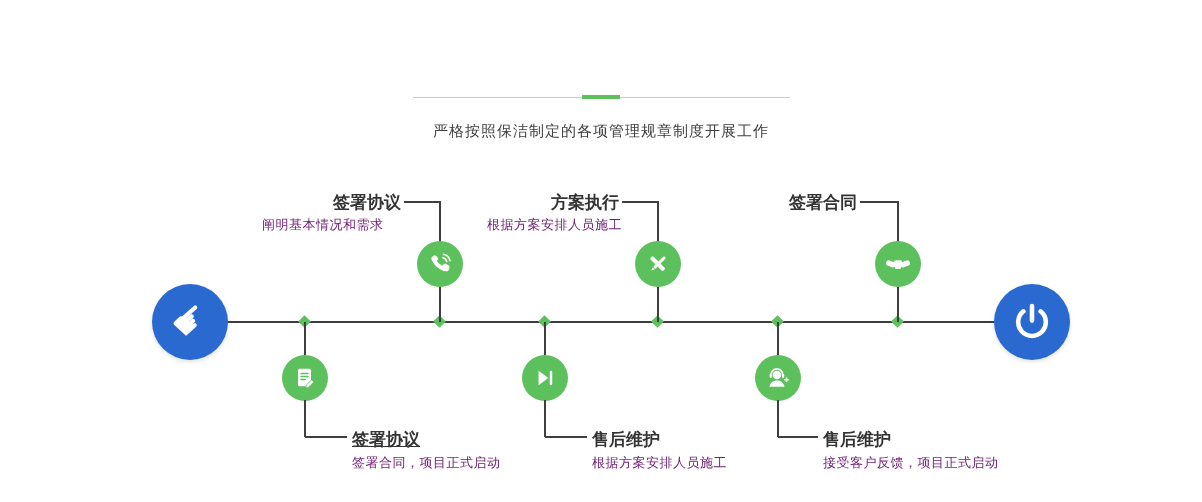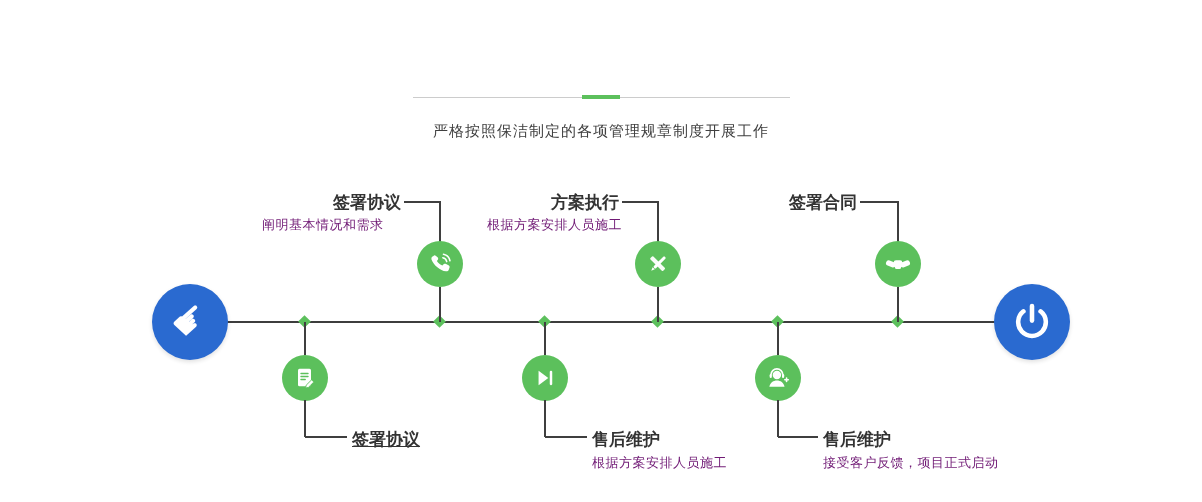--- a/index.html
+++ b/index.html
@@ -120,20 +120,21 @@
       <rect x="5" y="2.8" width="13" height="17.4" rx="1.5" fill="#ffffff"></rect>
       <g stroke="#5cc05c" stroke-width="1.4" stroke-linecap="round">
         <path d="M8 7.5h7M8 10.5h7M8 13.5h4.2"></path>
       </g>
       <path d="M13.2 19.2l5.4-5.4 2.2 2.2-5.4 5.4-2.8.6z" fill="#ffffff" stroke="#5cc05c" stroke-width="0.9"></path>
     </svg>
   </div>
   <div class="line-v" style="left:304px;top:400px;height:37px;"></div>
   <div class="line-h" style="left:305px;top:436px;width:42px;"></div>
   <div class="step-title" style="left:352px;top:428px;text-decoration:underline;">签署协议</div>
+  <div class="step-desc" style="left:352px;top:454px;">签署合同，项目正式启动</div>
 
   <div class="node" style="left:522px;top:355px;">
     <svg width="22" height="22" viewBox="0 0 24 24" fill="#ffffff">
       <path d="M5 4.2l10.6 7.8L5 19.8z"></path>
       <rect x="17.2" y="4.2" width="2.7" height="15.6" rx="1.2"></rect>
     </svg>
   </div>
   <div class="line-v" style="left:544px;top:400px;height:37px;"></div>
   <div class="line-h" style="left:545px;top:436px;width:42px;"></div>
   <div class="step-title" style="left:592px;top:428px;">售后维护</div>

